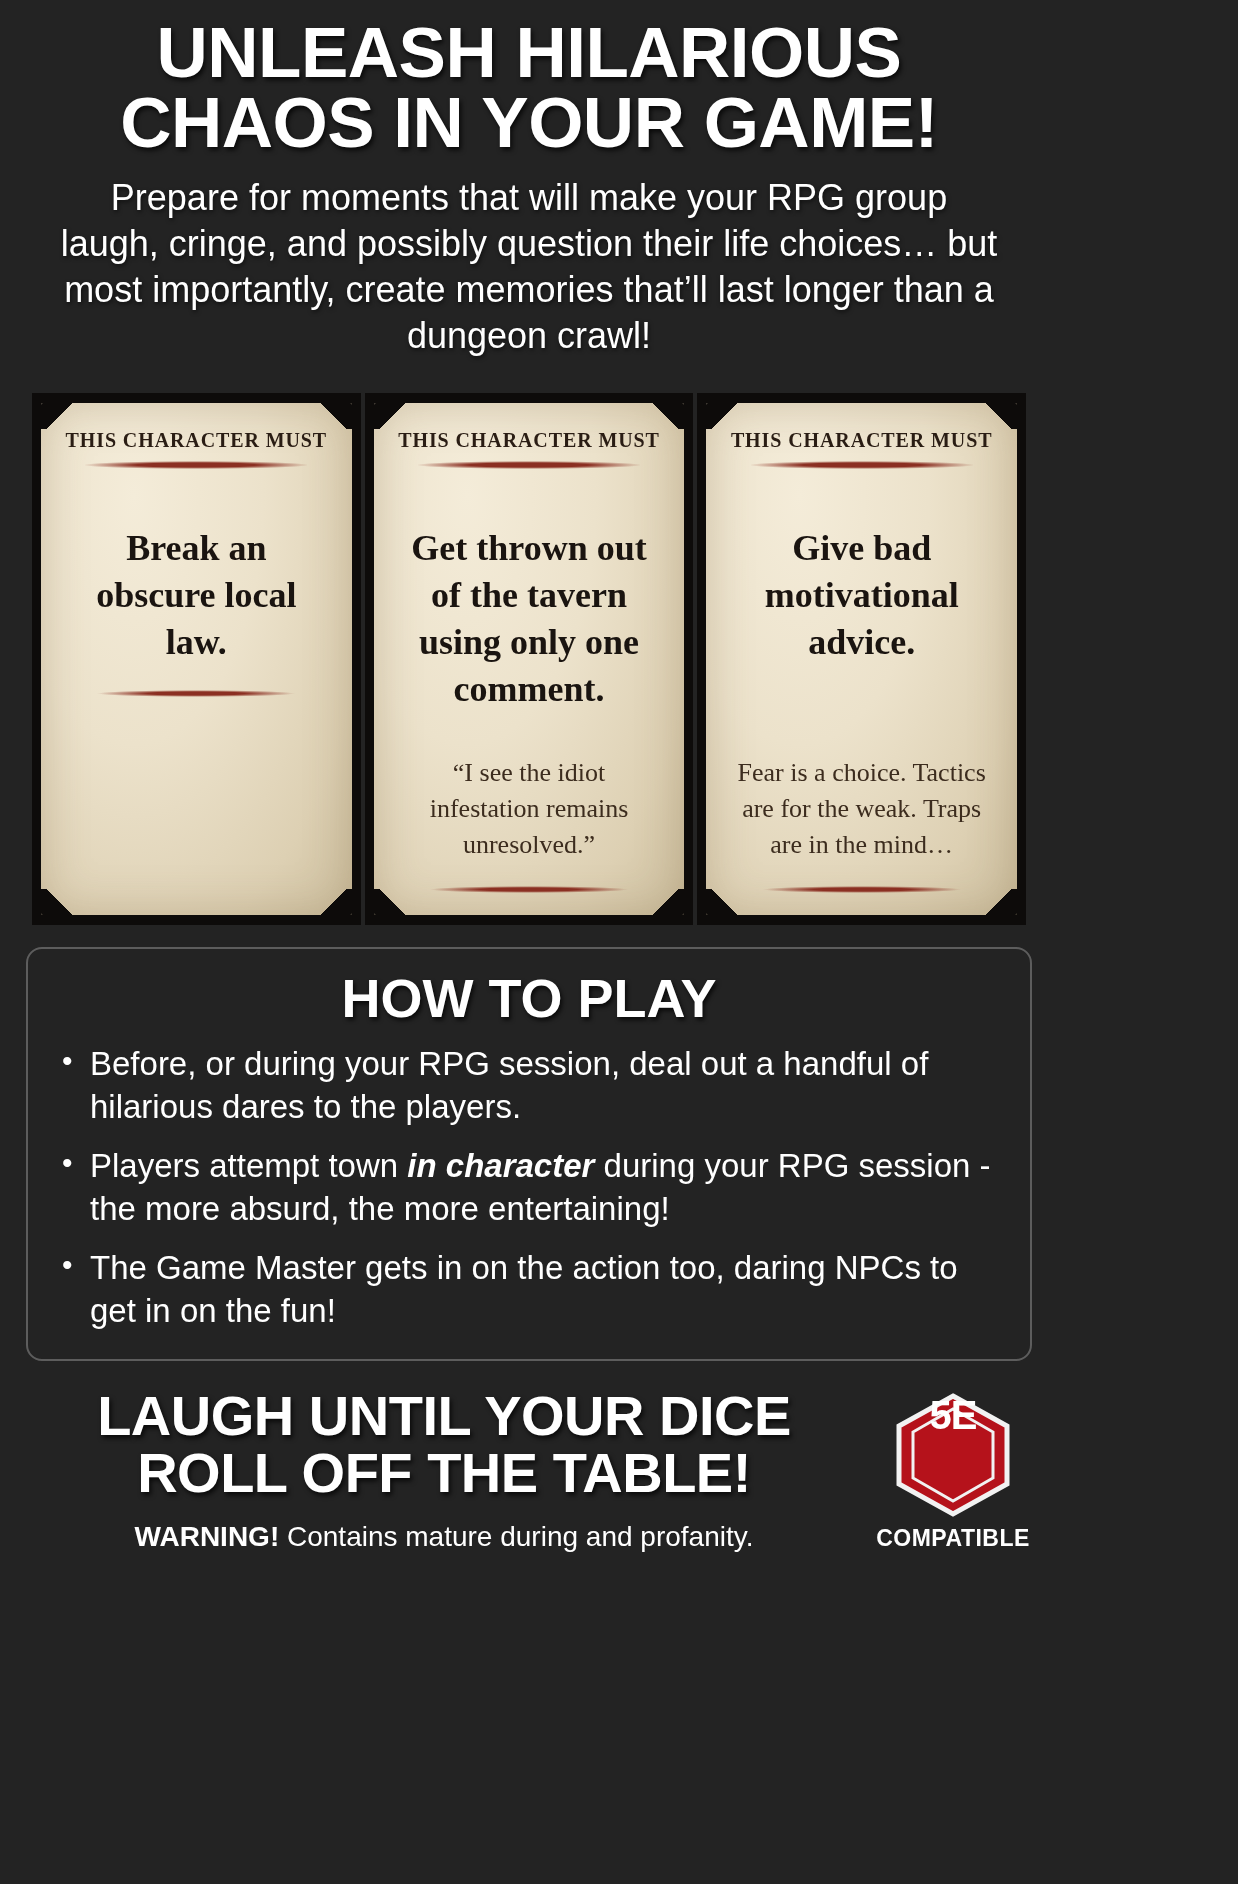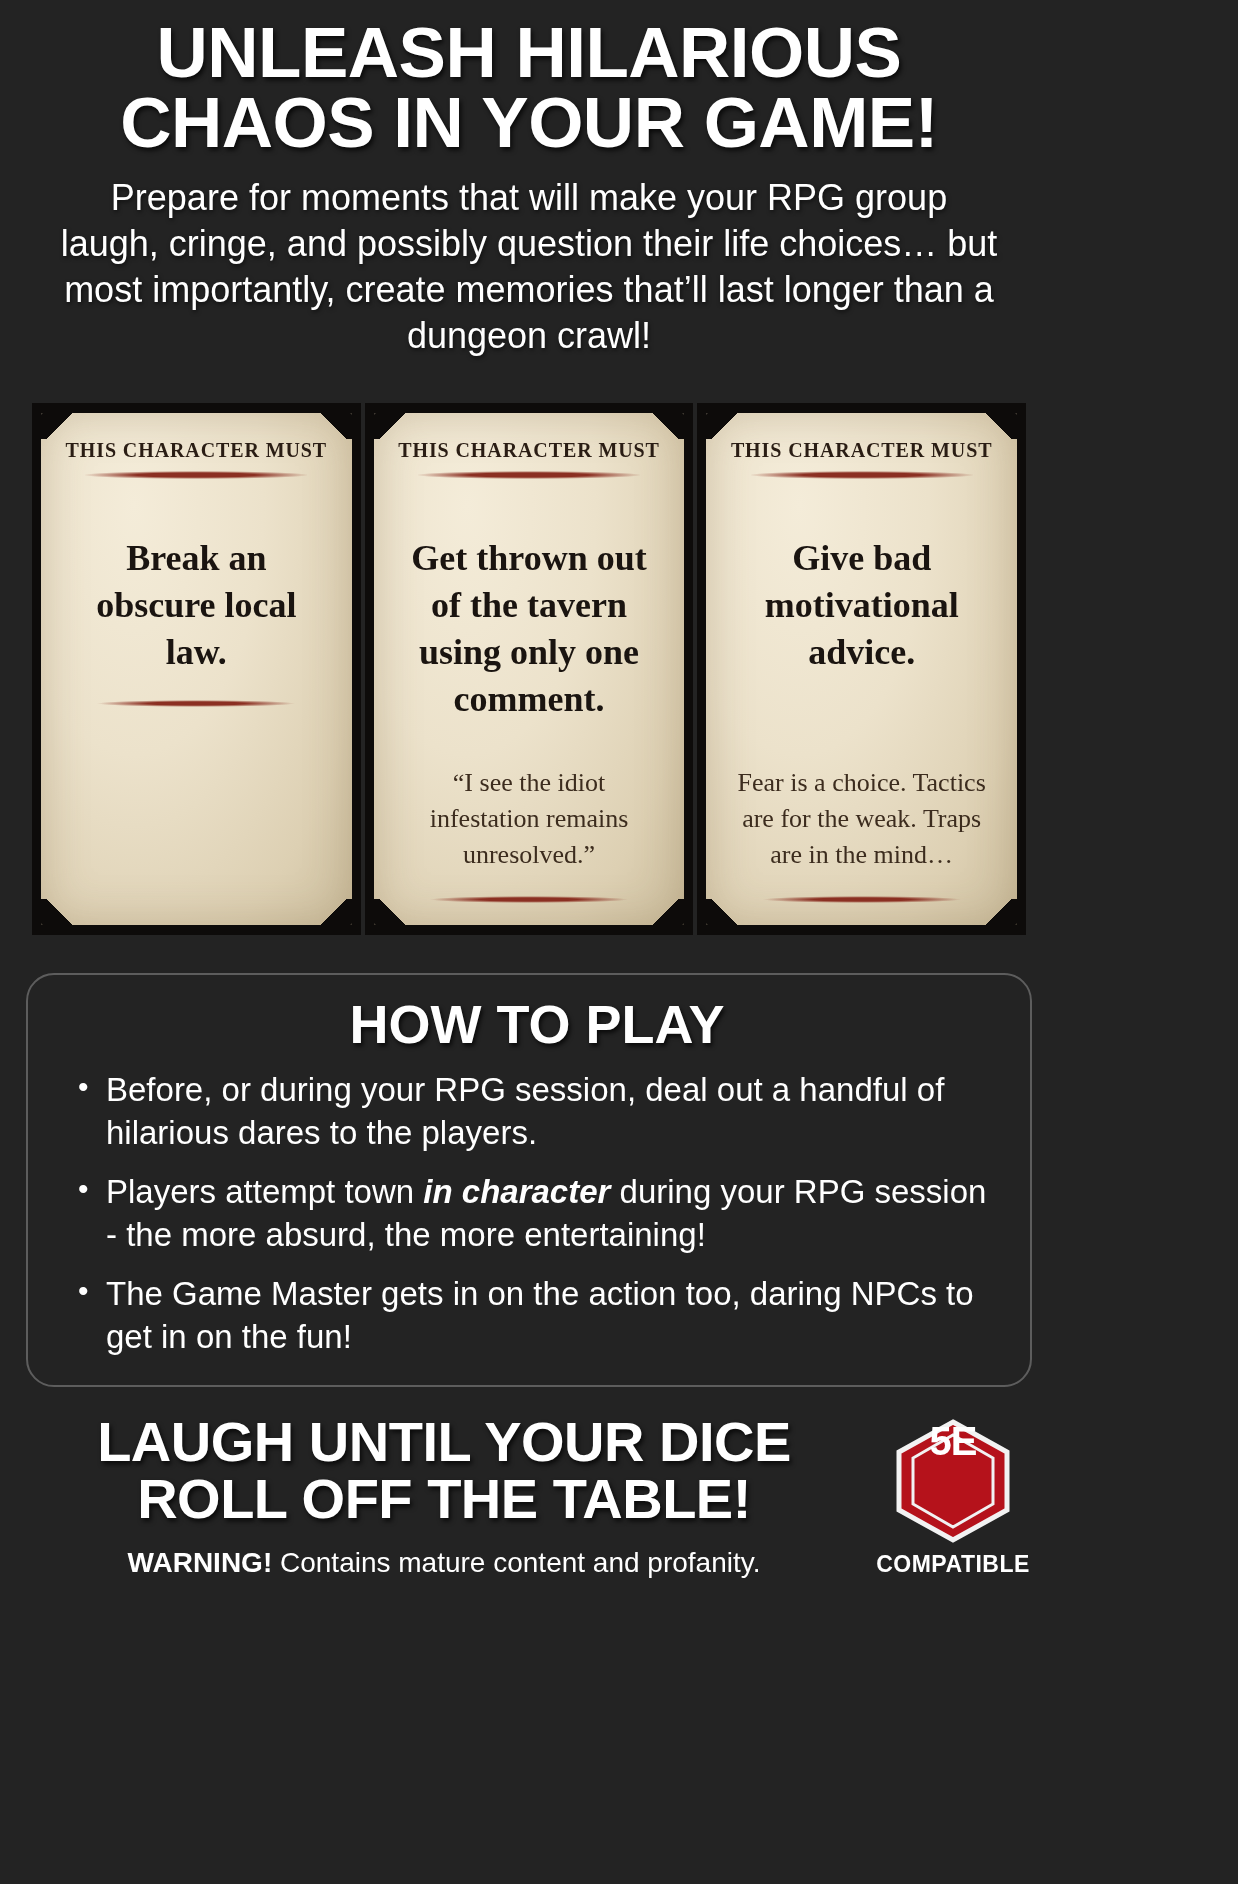--- a/index.html
+++ b/index.html
@@ -37,21 +37,21 @@
     font-weight: 400;
     margin-top: 18px;
     padding: 0 34px;
     text-shadow: 1px 2px 4px rgba(0,0,0,0.6);
   }
 
   
   .cards {
     display: flex;
     gap: 4px;
-    margin-top: 44px;
+    margin-top: 34px;
     padding: 0 6px;
     justify-content: center;
   }
   .card-frame {
     flex: 1;
     background: #0d0b0a;
     padding: 10px 9px;
     position: relative;
   }
   .card {
@@ -124,24 +124,24 @@
     width: 74%;
     height: 7px;
     margin-top: 24px;
     margin-bottom: 2px;
     background:
       radial-gradient(ellipse at center, #8b2f22 0%, #8b2f22 34%, rgba(139,47,34,0) 70%);
   }
 
   
   .howto {
-    margin-top: 38px;
+    margin-top: 22px;
     border: 2px solid #5d5d5d;
-    border-radius: 28px;
-    padding: 18px 26px 26px 42px;
+    border-radius: 16px;
+    padding: 18px 26px 26px 26px;
   }
   .howto-title {
     text-align: center;
     font-size: 54px;
     font-weight: 700;
     letter-spacing: 0px;
     text-shadow: 2px 3px 4px rgba(0,0,0,0.7);
     margin-bottom: 14px;
   }
   ul.howto-list { list-style: none; }
@@ -277,21 +277,21 @@
       <li>
         <span>The Game Master gets in on the action too, daring NPCs to get in on the fun!</span>
       </li>
     </ul>
   </div>
 
   <div class="footer">
     <div class="footer-text">
       <div class="footer-title">LAUGH UNTIL YOUR DICE ROLL OFF THE TABLE!</div>
       <div class="warning">
-        <b>WARNING!</b><span> Contains mature content and profanity.</span>
+        <b>WARNING!</b><span> Contains mature during and profanity.</span>
       </div>
     </div>
 
     <div class="badge-wrap">
       <div class="badge">
         <svg viewBox="0 0 120 124" width="120" height="124" aria-hidden="true">
           <polygon points="60,3 114,33 114,91 60,121 6,91 6,33" fill="#b5121b" stroke="#f2f2f2" stroke-width="5"></polygon>
           <polygon points="60,16 100,39 100,85 60,108 20,85 20,39" fill="none" stroke="#f2f2f2" stroke-width="3"></polygon>
         </svg>
         <span class="badge-label">5E</span>

